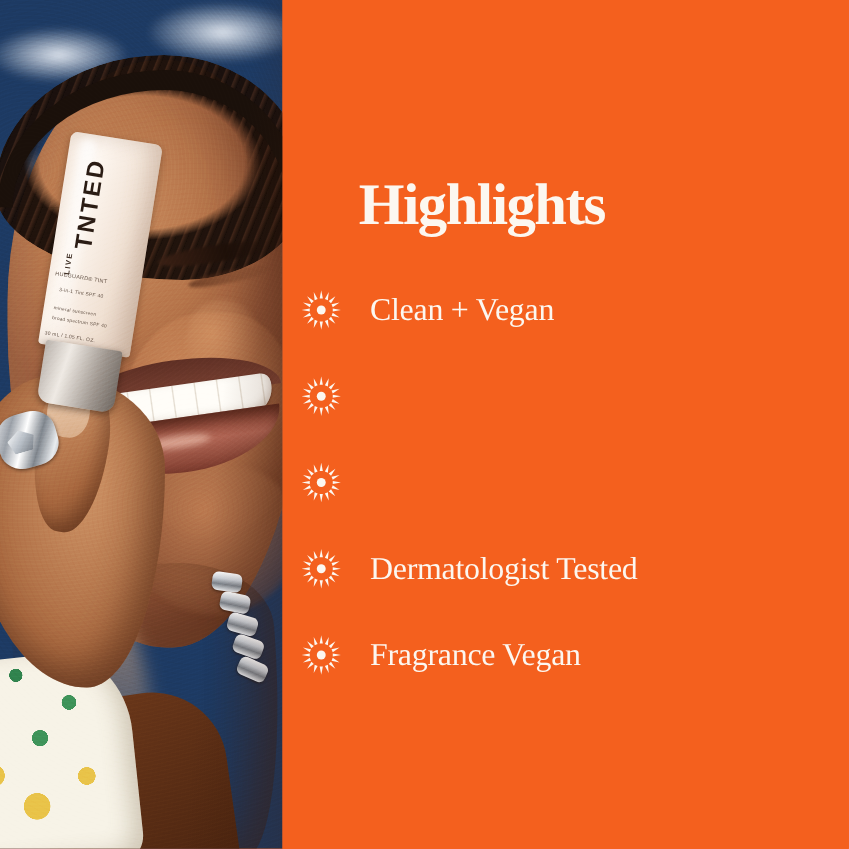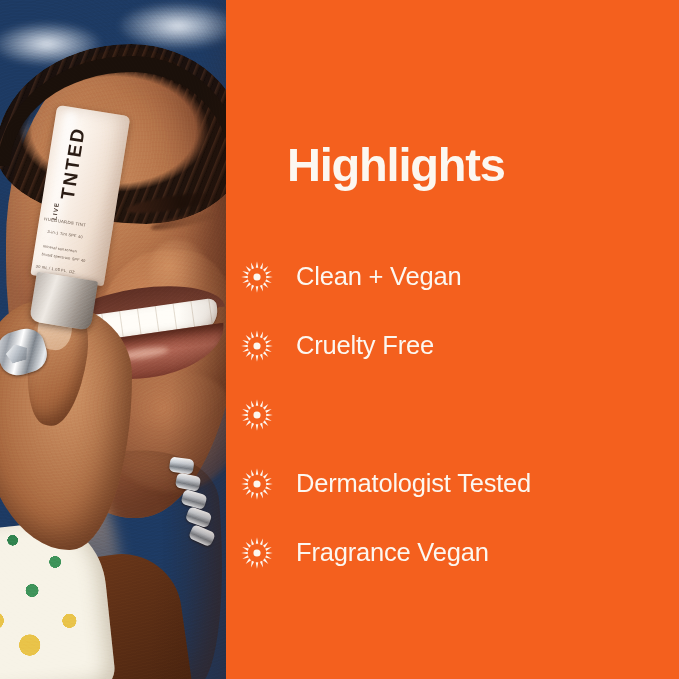--- a/index.html
+++ b/index.html
@@ -294,34 +294,35 @@
     background:linear-gradient(95deg, rgba(0,0,0,0) 72%, rgba(60,26,10,.28) 100%);
   }
 
   
   .content-panel {
     position:relative;
     flex:1 1 auto;
     height:679px;
     background:#F4601E;
     padding:0;
+    font-family:Liberation Serif, serif;
   }
   .title {
     position:absolute;
     left:61px; top:141px;
     font-size:47px;
     font-weight:700;
     letter-spacing:-1.2px;
     color:#FCF7F0;
     line-height:1;
     white-space:nowrap;
   }
   .hl-list {
     position:absolute;
-    left:14px; top:242px;
+    left:14px; top:213px;
     width:440px;
     list-style:none;
   }
   .hl-item {
     display:flex;
     align-items:center;
     height:69px;
   }
   .hl-icon {
     flex:0 0 34px;
@@ -462,21 +463,20 @@
               <polygon points="12.9,37.0 13.8,29.2 16.6,30.3"></polygon>
               <polygon points="6.7,33.0 10.8,26.3 13.0,28.4"></polygon>
               <polygon points="2.8,27.0 9.2,22.5 10.3,25.3"></polygon>
               <polygon points="1.5,20.0 9.2,21.5 9.2,18.5"></polygon>
               <polygon points="2.8,13.0 9.2,17.5 10.3,14.7"></polygon>
               <polygon points="6.7,7.0 10.8,13.7 13.0,11.6"></polygon>
               <polygon points="12.9,3.0 13.8,10.8 16.6,9.7"></polygon>
             </g>
           </svg>
         </span>
-        <span class="hl-label">Cruelty Free</span>
       </li>
 
       <li class="hl-item">
         <span class="hl-icon">
           <svg viewBox="0 0 40 40" width="34" height="34" aria-hidden="true">
             <g fill="#FCF7F0">
               <circle cx="20" cy="20" r="4.2"></circle>
               <polygon points="20,1.5 21.5,9.2 18.5,9.2"></polygon>
               <polygon points="27.1,3.0 26.2,10.8 23.4,9.7"></polygon>
               <polygon points="33.3,7.0 29.2,13.7 27.0,11.6"></polygon>

